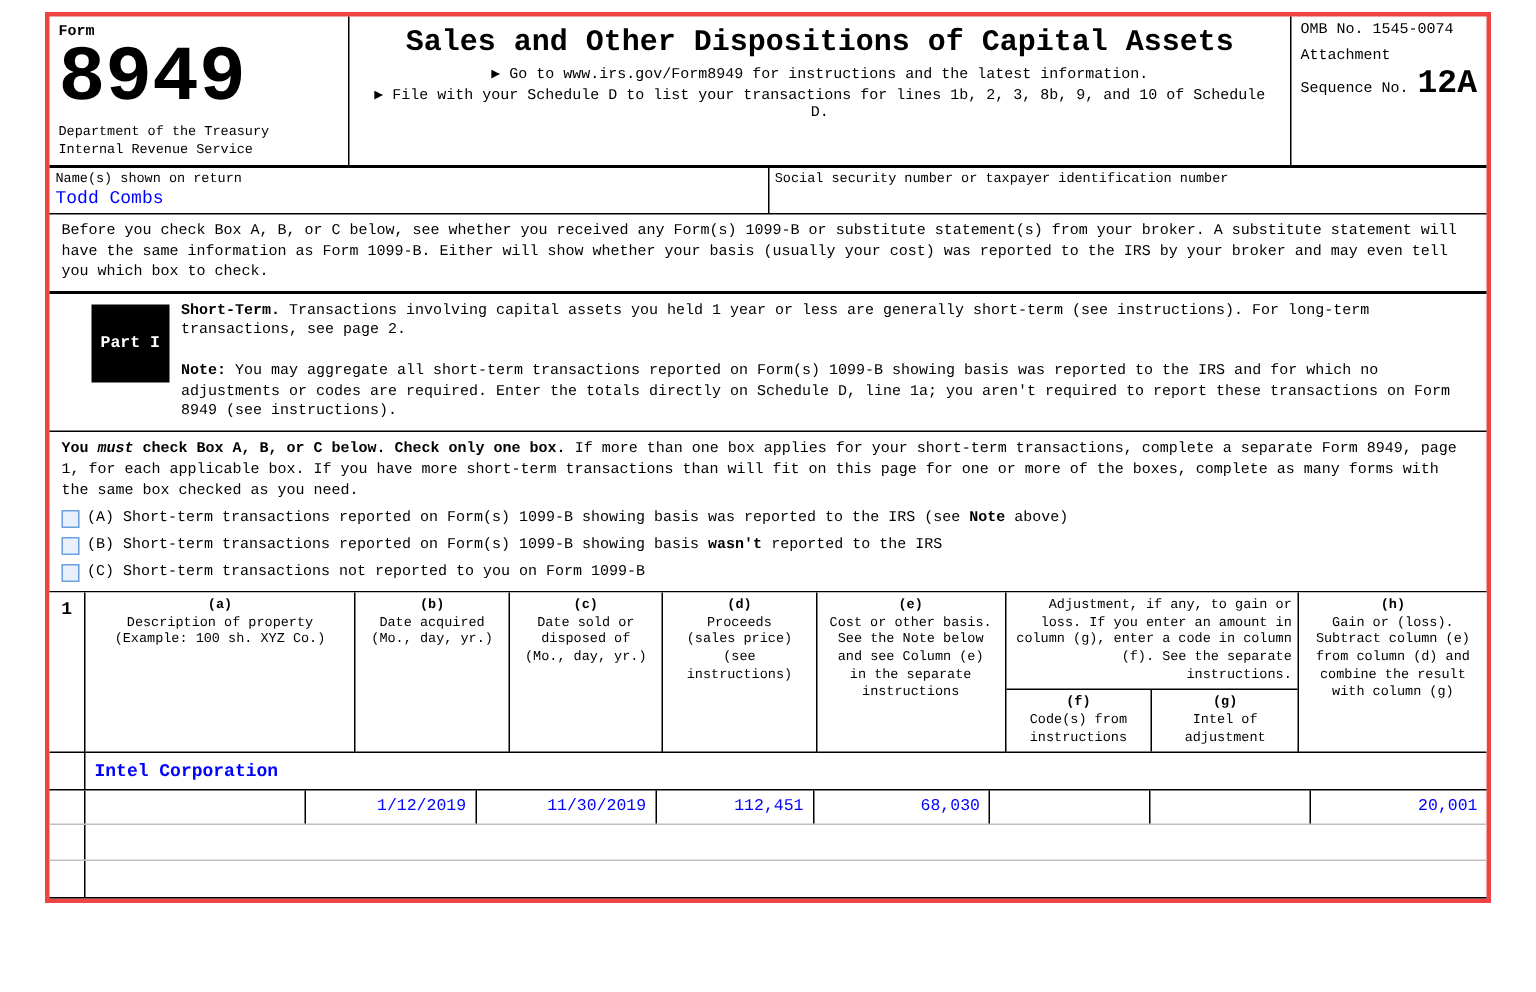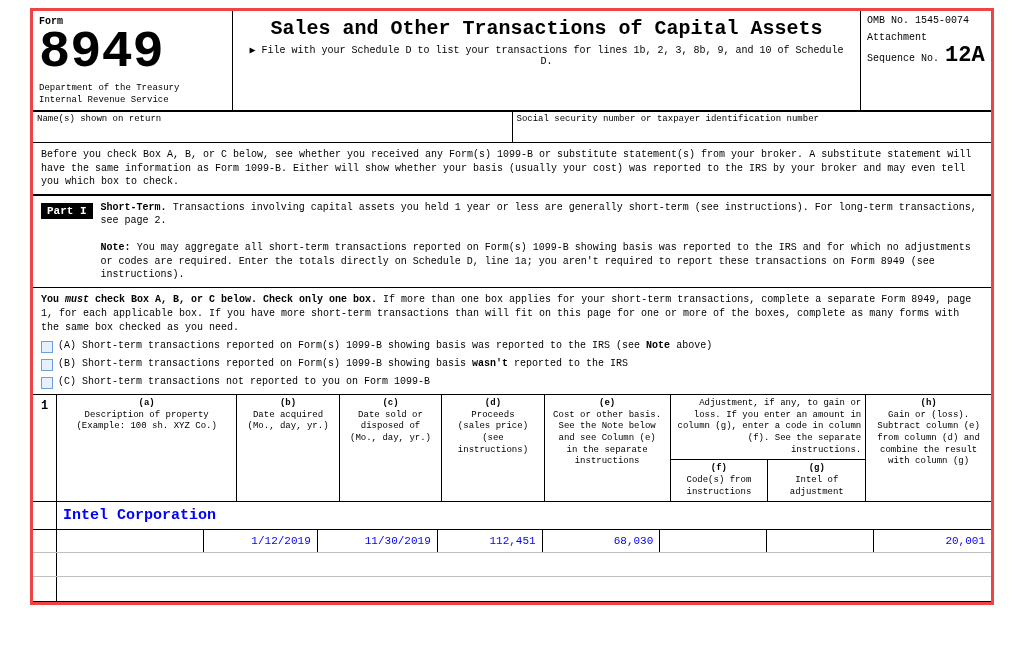--- a/index.html
+++ b/index.html
@@ -109,40 +109,41 @@
       display: flex;
       align-items: flex-start;
       border-bottom: 1px solid #000;
       padding: 5px 8px;
     }
     .part-badge {
       background: #000;
       color: #fff;
       font-weight: bold;
       font-size: 11px;
-      padding: 2px 6px;
+      padding: 20px 6px;
       margin-right: 8px;
       white-space: nowrap;
       flex-shrink: 0;
       margin-top: 2px;
+      margin-left: 20px;
     }
     .part-text {
       font-size: 10px;
       line-height: 1.35;
     }
     
     .must-check {
       border-bottom: 1px solid #000;
       padding: 5px 8px;
       font-size: 10px;
       line-height: 1.4;
     }
     .checkbox-row {
       display: flex;
-      align-items: flex-end;
+      align-items: center;
       margin-top: 4px;
       font-size: 10px;
     }
     .checkbox {
       width: 12px;
       height: 12px;
       border: 1px solid #6ca0dc;
       background: #e8f0fe;
       margin-right: 5px;
       flex-shrink: 0;
@@ -279,21 +280,21 @@
     }
     .blue-text {
       color: #00f;
     }
     .company-row {
       display: flex;
       border-bottom: 1px solid #000;
     }
     .company-name-cell {
       padding: 5px 6px;
-      font-size: 15px;
+      font-size: 12px;
       color: #00f;
       font-weight: bold;
       text-align: right;
     }
     .empty-row {
       display: flex;
       height: 24px;
       border-bottom: 1px solid #c0c0c0;
     }
     .empty-row-2 {
@@ -312,36 +313,38 @@
   <div class="header">
     <div class="header-left">
       <span class="form-label">Form</span>
       <div class="form-number">8949</div>
       <div class="dept-info">
         <div>Department of the Treasury</div>
         <div>Internal Revenue Service</div>
       </div>
     </div>
     <div class="header-center">
-      <div class="main-title">Sales and Other Transactions of Capital Assets</div>
+      <div class="main-title">Sales and Other Dispositions of Capital Assets</div>
+      <div class="instructions-line">▶ Go to www.irs.gov/Form8949 for instructions and the latest information.</div>
       <div class="instructions-line">▶ File with your Schedule D to list your transactions for lines 1b, 2, 3, 8b, 9, and 10 of Schedule D.</div>
     </div>
     <div class="header-right">
       <div class="omb-number">OMB No. 1545-0074</div>
       <div class="attachment-label">Attachment</div>
       <div>
         <span>Sequence No.</span>
         <span class="seq-number">12A</span>
       </div>
     </div>
   </div>
 
   <div class="name-ssn-row">
     <div class="name-field">
       <div class="field-label">Name(s) shown on return</div>
+      <div class="field-value">Todd Combs</div>
     </div>
     <div class="ssn-field">
       <div class="field-label">Social security number or taxpayer identification number</div>
       <div class="field-value">&nbsp;</div>
     </div>
   </div>
 
   <div class="disclaimer">Before you check Box A, B, or C below, see whether you received any Form(s) 1099-B or substitute statement(s) from your broker. A substitute statement will have the same information as Form 1099-B. Either will show whether your basis (usually your cost) was reported to the IRS by your broker and may even tell you which box to check.</div>
 
   <div class="part-header">

